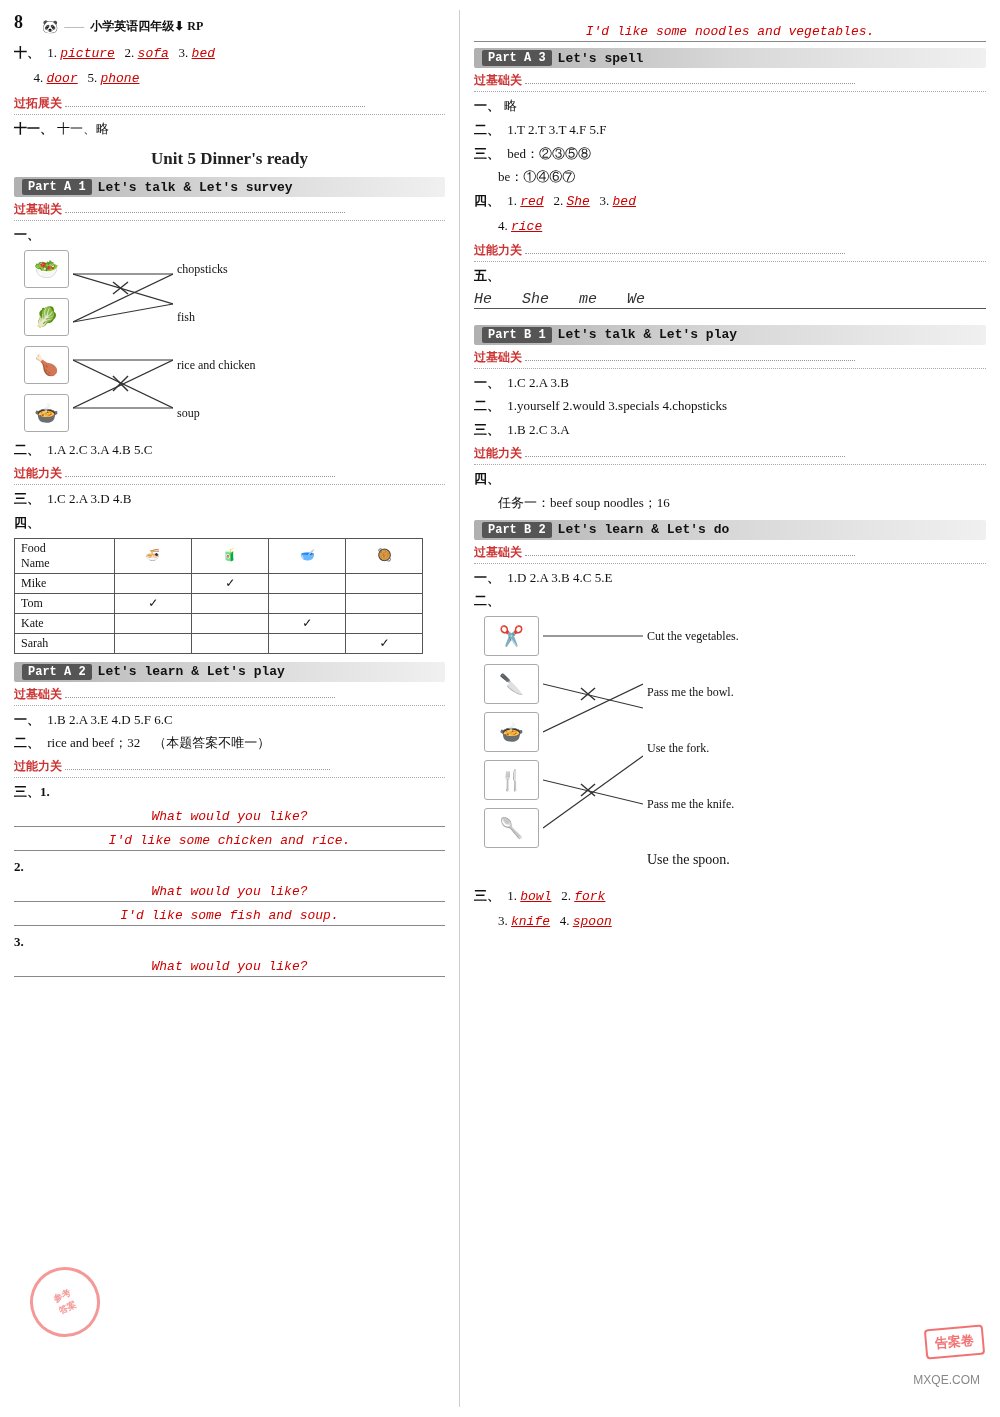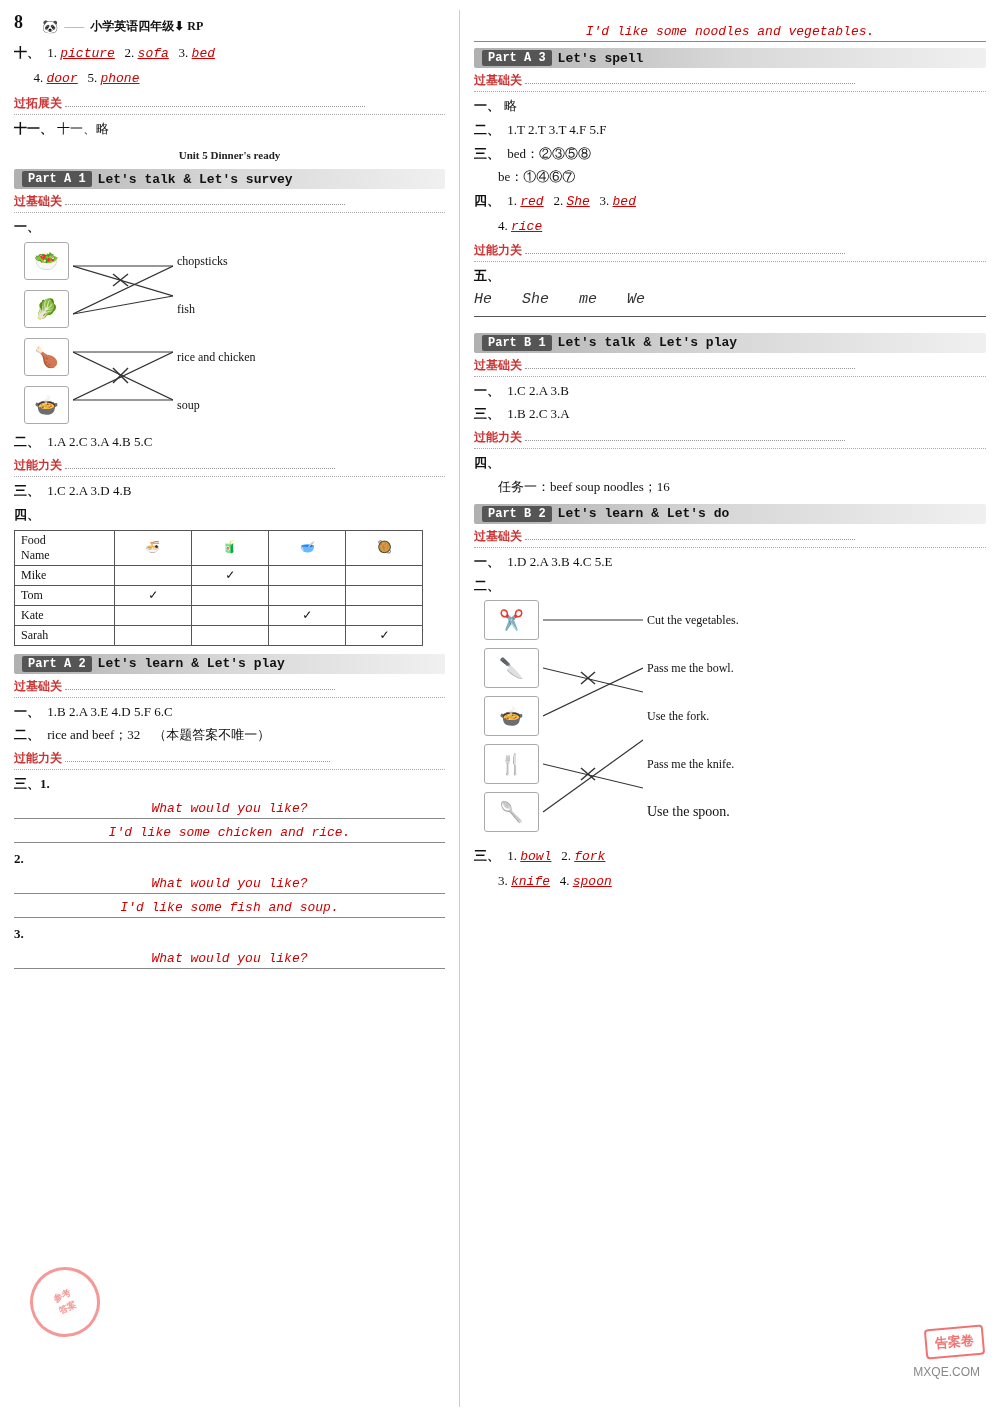--- a/index.html
+++ b/index.html
@@ -98,21 +98,21 @@
       text-align: center;
       min-width: 32px;
     }
     .food-table td:first-child {
       text-align: left;
     }
 
     
     .unit-title {
       text-align: center;
-      font-size: 11px;
+      font-size: 17px;
       font-weight: bold;
       margin: 10px 0 8px 0;
       color: #222;
     }
 
     .sentence-line {
       border-bottom: 1px solid #888;
       margin: 4px 0;
       padding: 2px 0;
       font-style: italic;
@@ -131,21 +131,21 @@
     }
 
     .he-she-line {
       display: flex;
       gap: 30px;
       font-family: 'Courier New', cursive;
       font-style: italic;
       font-size: 15px;
       color: #333;
       border-bottom: 1px solid #555;
-      padding-bottom: 8px;
+      padding-bottom: 0;
       margin: 4px 0;
     }
   </style>
 </head>
 <body>
 
 <div class="page">
 
   <div class="page-num">8</div>
 
@@ -389,20 +389,24 @@
     <div class="pass-label">
       <span style="color:#c33;font-weight:bold;">过基础关</span>
       <span style="border-bottom:1px dotted #999;display:inline-block;width:330px;"></span>
     </div>
 
     <div class="item-row">
       <span class="num-prefix">一、</span>
       <span>1.C  2.A  3.B</span>
     </div>
     <div class="item-row">
+      <span class="num-prefix">二、</span>
+      <span>1.yourself  2.would  3.specials  4.chopsticks</span>
+    </div>
+    <div class="item-row">
       <span class="num-prefix">三、</span>
       <span>1.B  2.C  3.A</span>
     </div>
 
     <div class="pass-label" style="margin-top:4px;">
       <span style="color:#c33;font-weight:bold;">过能力关</span>
       <span style="border-bottom:1px dotted #999;display:inline-block;width:320px;"></span>
     </div>
 
     <div class="item-row"><span class="num-prefix">四、</span></div>
@@ -449,40 +453,40 @@
         <line x1="52" y1="72" x2="38" y2="84" stroke="#333" stroke-width="1.5"></line>
 
         <line x1="0" y1="164" x2="100" y2="188" stroke="#333" stroke-width="1.2"></line>
 
         <line x1="0" y1="212" x2="100" y2="140" stroke="#333" stroke-width="1.2"></line>
 
         <line x1="38" y1="168" x2="52" y2="180" stroke="#333" stroke-width="1.5"></line>
         <line x1="52" y1="168" x2="38" y2="180" stroke="#333" stroke-width="1.5"></line>
       </svg>
 
-      <div style="display:flex;flex-direction:column;gap:8px;">
+      <div style="display:flex;flex-direction:column;gap:16px;">
         <div style="height:40px;display:flex;align-items:center;font-size:12px;">Cut the vegetables.</div>
         <div style="height:40px;display:flex;align-items:center;font-size:12px;">Pass me the bowl.</div>
         <div style="height:40px;display:flex;align-items:center;font-size:12px;">Use the fork.</div>
         <div style="height:40px;display:flex;align-items:center;font-size:12px;">Pass me the knife.</div>
         <div style="height:40px;display:flex;align-items:center;font-size:14px;">Use the spoon.</div>
       </div>
     </div>
 
     <div class="item-row">
       <span class="num-prefix">三、</span>
       <span>1. </span><span class="underline-text">bowl</span>
       <span> &nbsp; 2. </span><span class="underline-text">fork</span>
     </div>
     <div class="item-row" style="padding-left:24px;">
       <span>3. </span><span class="underline-text">knife</span>
       <span> &nbsp; 4. </span><span class="underline-text">spoon</span>
     </div>
 
-    <div style="position:absolute;bottom:38px;right:20px;font-size:12px;color:#888;font-family:Arial;">MXQE.COM</div>
+    <div style="position:absolute;bottom:30px;right:20px;font-size:12px;color:#888;font-family:Arial;">MXQE.COM</div>
     <div style="position:absolute;bottom:60px;right:16px;">
       <div style="border:2px solid #e44;border-radius:4px;padding:4px 8px;color:#e44;font-size:13px;font-weight:bold;transform:rotate(-5deg);display:inline-block;opacity:0.75;">
         <span>告案卷</span>
       </div>
     </div>
 
   </div>
 
   <div style="position:absolute;bottom:80px;left:30px;width:70px;height:70px;border:3px solid #e55;border-radius:50%;display:flex;align-items:center;justify-content:center;color:#e55;font-size:9px;font-weight:bold;transform:rotate(-25deg);opacity:0.6;">
     <span>参考<br>答案</span>

